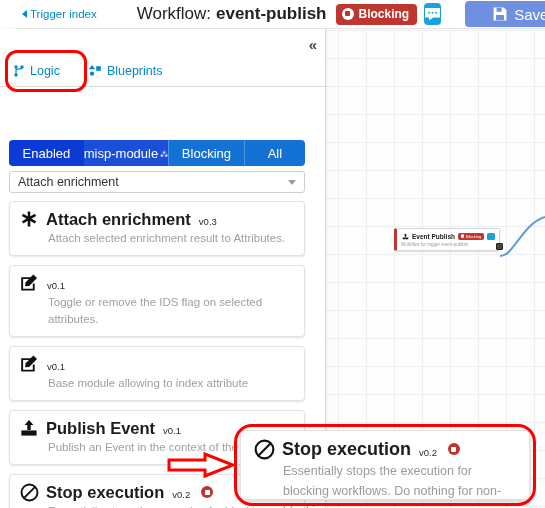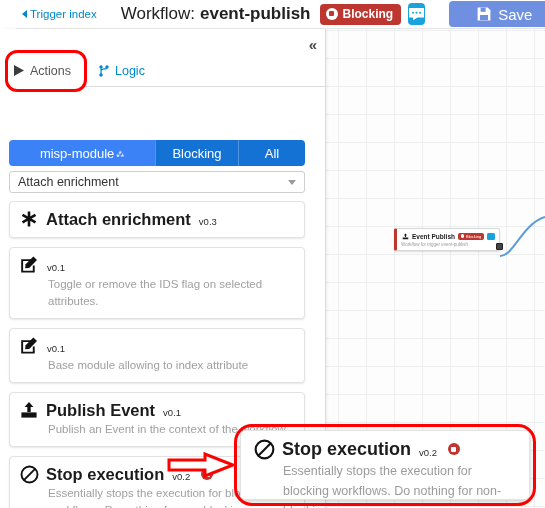--- a/index.html
+++ b/index.html
@@ -23,21 +23,21 @@
   }
   .trigger-link {
     font-size: 11.5px; color: #0088cc; margin-left: 6px; white-space: nowrap;
     cursor: pointer; display:flex; align-items:center; gap:3px;
   }
   .caret-left {
     width:0;height:0;border-top:4px solid transparent;border-bottom:4px solid transparent;
     border-right:5px solid #0088cc; display:inline-block;
   }
   .wf-title {
-    margin-left: 24px; font-size: 17px; color: #222; white-space: nowrap;
+    margin-left: 40px; font-size: 17px; color: #222; white-space: nowrap;
     display:flex; align-items:baseline; gap:5px;
   }
   .wf-title .wf-name { font-weight: bold; }
   .badge-blocking {
     margin-left: 9px; background: #bd362f; color: #fff;
     border-radius: 4px; padding: 3px 8px 4px 6px; font-size: 12px; font-weight: bold;
     display:flex; align-items:center; gap:5px; white-space:nowrap; cursor:pointer;
   }
   .badge-blocking .stopglyph {
     width: 12px; height: 12px; border-radius: 50%; background:#fff;
@@ -118,21 +118,21 @@
 
   .filters {
     position:absolute; left:9px; top:111px; width:296px; height:26px;
     display:flex; border-radius:4px; overflow:hidden;
   }
   .filter {
     display:flex; align-items:center; justify-content:center; gap:2px;
     color:#fff; font-size:13px; cursor:pointer; white-space:nowrap;
   }
   .f-enabled { background:#0b3ad4; width:82px; }
-  .f-misp    { background:#3b82f6; flex:1; }
+  .f-misp    { background:#1d4ed8; flex:1; }
   .f-block   { background:#1472d4; width:83px; border-left:1px solid rgba(255,255,255,.25); }
   .f-all     { background:#1472d4; width:67px; border-left:1px solid rgba(255,255,255,.25); }
   .f-misp sup { font-size:7px; vertical-align:super; }
 
   .select-box {
     position:absolute; left:9px; top:142px; width:296px; height:22px;
     border:1px solid #cfcfcf; border-radius:3px; background:#fff;
     display:flex; align-items:center; padding:0 8px; font-size:12.5px; color:#333;
     cursor:pointer;
   }
@@ -210,42 +210,47 @@
       <div class="node-sub">Workflow for trigger event-publish</div>
       <span class="node-port"></span>
     </div>
   </div>
 
   <div class="panel">
 
     <div class="collapse">«</div>
 
     <div class="tabs">
-      <div class="tab active">
-        <span class="ico">
-          <svg width="10" height="11" viewBox="0 0 10 11">
-              <path fill="#3c3c3c" d="M0 0 L10 5.5 L0 11 Z"></path>
-            </svg>
-        </span>
-        <span>Actions</span>
-      </div>
       <div class="tab">
         <span class="ico">
           <svg width="10" height="12" viewBox="0 0 10 12">
             <circle cx="2" cy="2" r="1.7" fill="#0088cc"></circle>
             <circle cx="8" cy="2" r="1.7" fill="#0088cc"></circle>
             <circle cx="2" cy="10" r="1.7" fill="#0088cc"></circle>
             <path d="M2 3.6 V10 M2 6 Q2 3.8 8 3.6" stroke="#0088cc" stroke-width="1.2" fill="none"></path>
           </svg>
         </span>
         <span>Logic</span>
       </div>
+      <div class="tab">
+        <span class="ico">
+          <svg width="13" height="11" viewBox="0 0 13 11">
+            <path d="M4 0 L7.2 4.3 H0.8 Z" fill="#0088cc"></path>
+            <rect x="8.2" y="1.2" width="4.6" height="4.6" fill="#0088cc"></rect>
+            <circle cx="4" cy="8.6" r="2.2" fill="#0088cc"></circle>
+          </svg>
+        </span>
+        <span>Blueprints</span>
+      </div>
     </div>
 
     <div class="filters">
+      <div class="filter f-enabled">
+        <span>Enabled</span>
+      </div>
       <div class="filter f-misp">
         <span>misp-module</span>
           <sup>⁂</sup>
       </div>
       <div class="filter f-block">
         <span>Blocking</span>
       </div>
       <div class="filter f-all">
         <span>All</span>
       </div>
@@ -261,20 +266,21 @@
       <div class="card">
         <div class="card-head">
           <span class="card-icon">
             <svg width="18" height="18" viewBox="0 0 18 18">
                 <path stroke="#111" stroke-width="2.6" d="M9 1.5v15M2.5 4.8l13 7.5M15.5 4.8l-13 7.5"></path>
               </svg>
           </span>
           <span class="card-title">Attach enrichment</span>
           <span class="card-ver">v0.3</span>
         </div>
+        <div class="card-desc">Attach selected enrichment result to Attributes.</div>
       </div>
 
       <div class="card">
         <div class="card-head">
           <span class="card-icon">
             <svg width="18" height="18" viewBox="0 0 18 18">
               <path d="M1.2 3.2h10v1.9H3.1v9.7h9.7V9.6h1.9v6.9H1.2z" fill="#111"></path>
               <path d="M13.4 0.6 17 4.1 9.2 11.9 5.1 12.3 5.6 8.3z" fill="#111"></path>
             </svg>
           </span>

